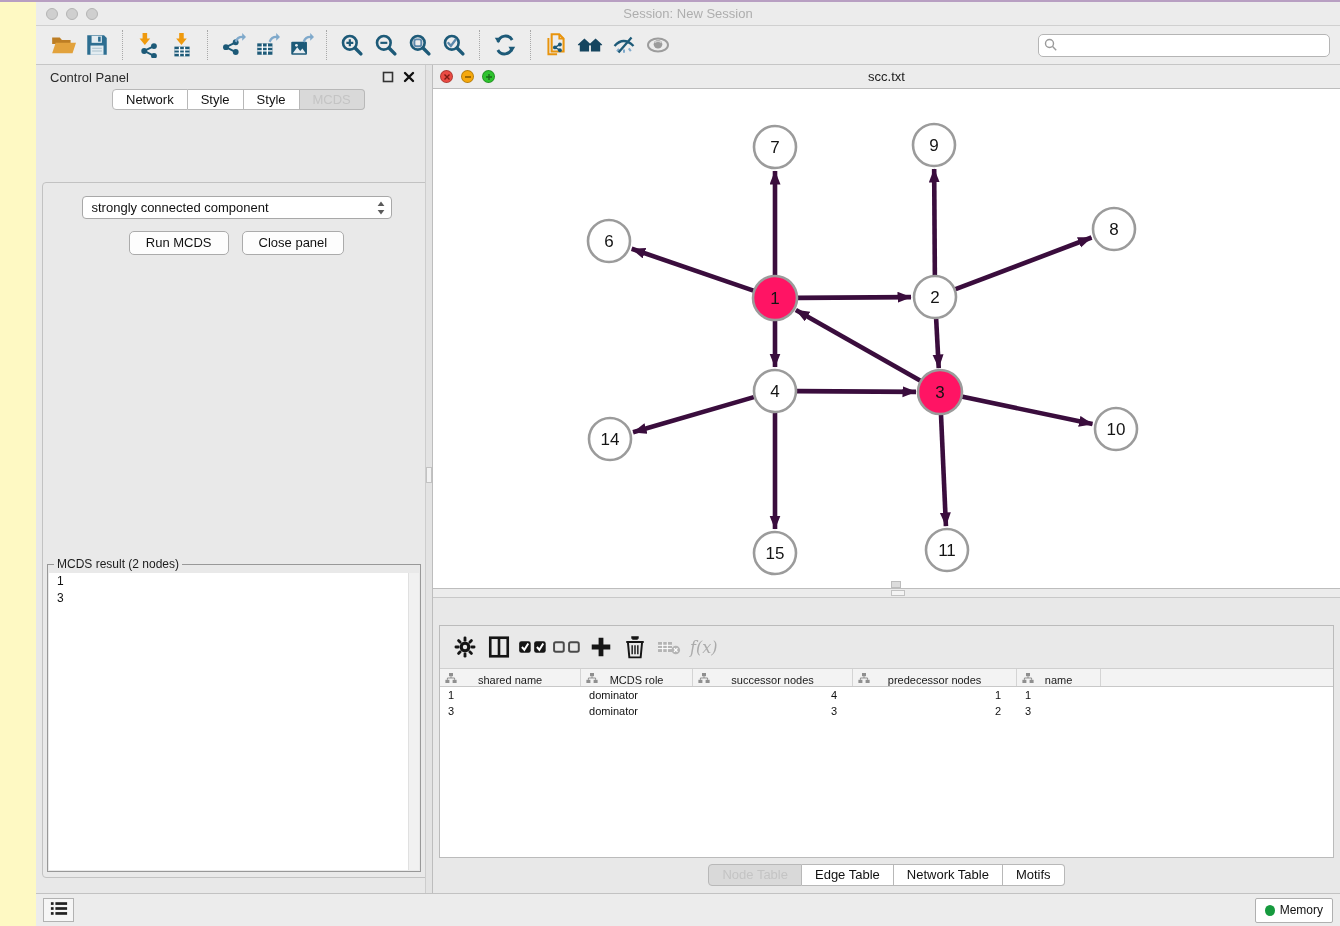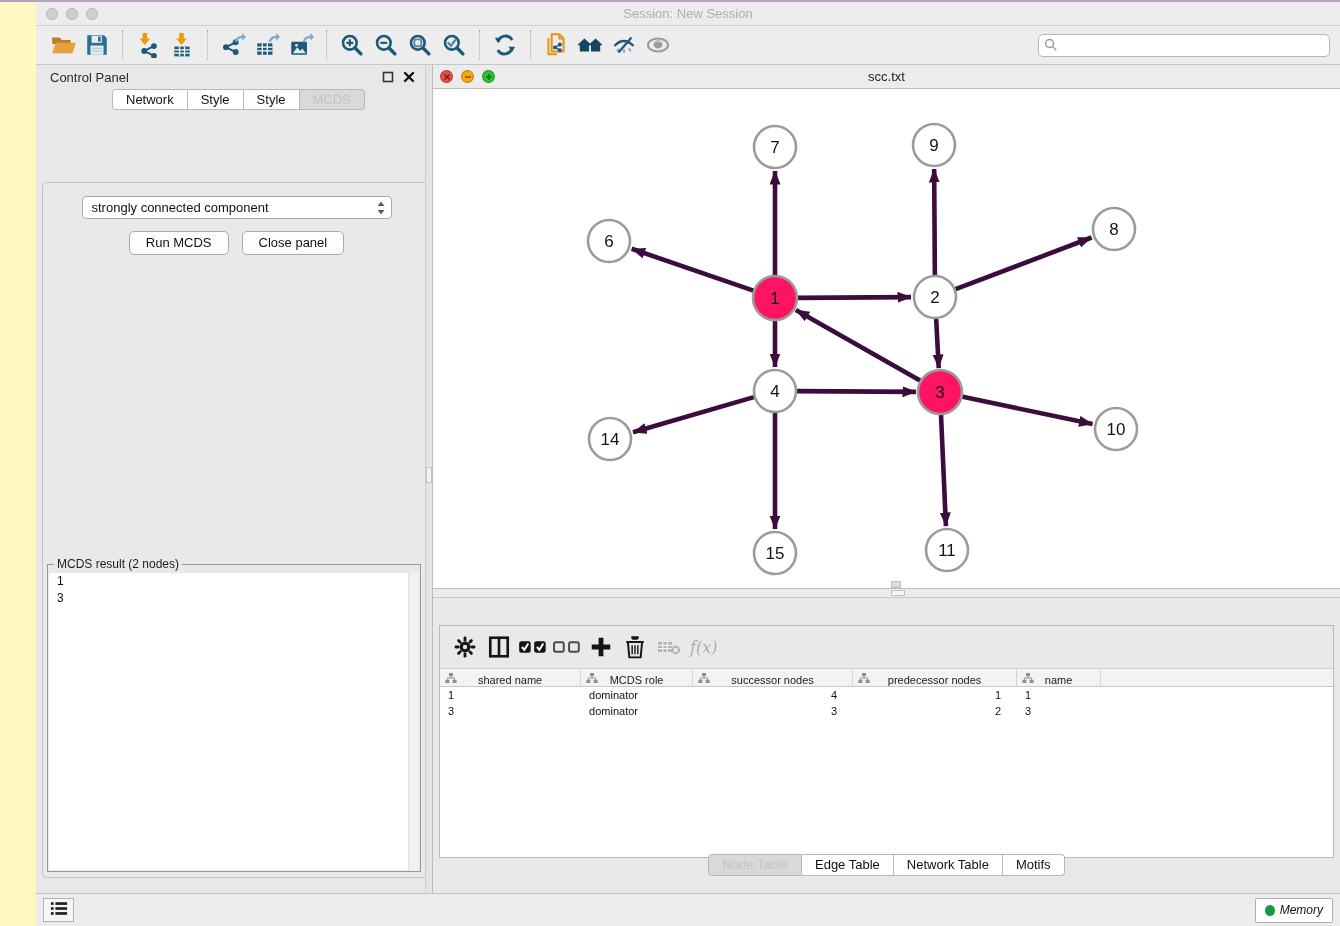--- a/index.html
+++ b/index.html
@@ -81,27 +81,27 @@
   .tp-tool.disabled { cursor:default; }
   .tp-head { display:flex; height:19px; background:#f3f3f3; border-top:1px solid #cfcfcf; border-bottom:1px solid #c8c8c8; }
   .th-cell { position:relative; height:100%; border-right:1px solid #d4d4d4; display:flex; align-items:flex-end; justify-content:center; font-size:11px; color:#1a1a1a; }
   .th-cell .tree { position:absolute; left:5px; top:3px; width:12px; height:12px; }
   .tp-rows { background:#fff; }
   .tp-row { display:flex; height:16px; }
   .td-cell { font-size:11px; color:#111; line-height:16px; overflow:hidden; white-space:nowrap; }
   .td-cell.left { padding-left:8px; text-align:left; }
   .td-cell.right { padding-right:16px; text-align:right; }
 
-  .tp-tabs { position:absolute; left:0; right:0; top:256px; display:flex; justify-content:center; }
+  .tp-tabs { position:absolute; left:0; right:0; top:266px; display:flex; justify-content:center; }
 
   
   .statusbar { height:33px; background:#ececec; border-top:1px solid #c2c2c2; display:flex; align-items:center; padding:0 7px; }
   .task-btn { width:31px; height:24px; background:#f6f6f6; border:1px solid #b2b2b2; display:flex; align-items:center; justify-content:center; cursor:pointer; }
   .task-btn svg { width:18px; height:15px; }
-  .mem-btn { margin-left:auto; height:25px; background:#ffffff; border:1px solid #b0b0b0; border-radius:2px; display:flex; align-items:center; gap:5px; padding:0 9px; font-size:12px; color:#111; cursor:pointer; font-family:"Liberation Sans",sans-serif;font-style:italic; }
+  .mem-btn { margin-left:auto; height:25px; background:#ffffff; border:1px solid #b0b0b0; border-radius:2px; display:flex; align-items:center; gap:5px; padding:0 9px; font-size:12px; color:#111; cursor:pointer; font-family:"Liberation Sans",sans-serif; }
   .mem-dot { width:10px; height:11px; border-radius:50%; background:#169a3e; }
 </style>
 </head>
 <body>
 
 <div class="app">
 
   <div class="titlebar">
     <div class="lights">
       <span class="light"></span>

